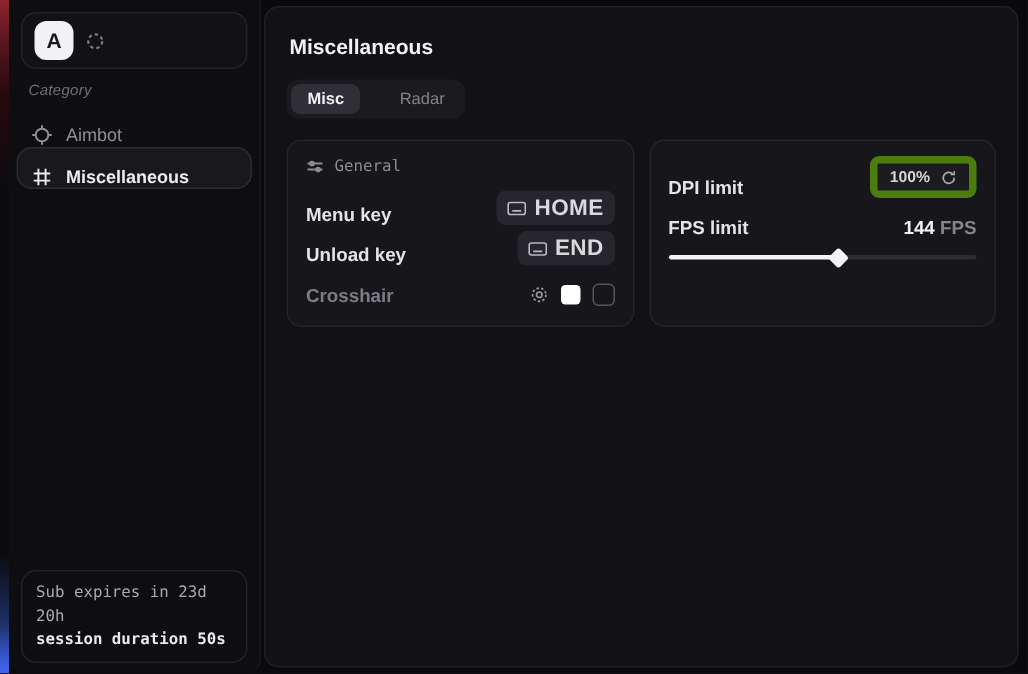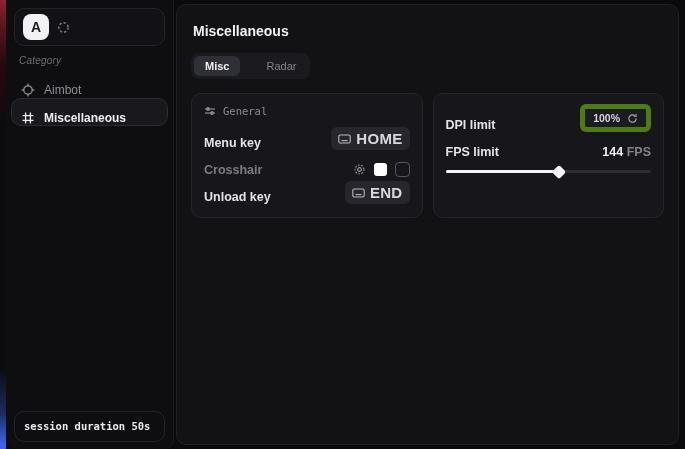--- a/index.html
+++ b/index.html
@@ -167,20 +167,21 @@
             <line x1="9.4" y1="1.5" x2="9.4" y2="12.5"></line>
             <line x1="1.5" y1="4.6" x2="12.5" y2="4.6"></line>
             <line x1="1.5" y1="9.4" x2="12.5" y2="9.4"></line>
         </svg>
       </span>
       <span>Miscellaneous</span>
     </div>
   </div>
 
   <div class="sub-box">
+    <div class="sub-line1 mono">Sub expires in 23d 20h</div>
     <div class="sub-line2 mono">session duration 50s</div>
   </div>
 </div>
 
 <div class="main">
 
   <div class="page-title">Miscellaneous</div>
 
   <div class="tabs">
     <div class="tab active">Misc</div>
@@ -209,43 +210,43 @@
             <svg width="13" height="10" viewBox="0 0 13 10" fill="none" stroke="currentColor" stroke-width="1.1">
               <rect x="0.8" y="1" width="11.4" height="8" rx="1.5"></rect>
                 <line x1="3.5" y1="6.6" x2="9.5" y2="6.6"></line>
             </svg>
           </span>
           <span>HOME</span>
         </span>
       </div>
 
       <div class="row">
+        <span class="row-label">Unload key</span>
+        <span class="key-badge">
+          <span class="kicon">
+            <svg width="13" height="10" viewBox="0 0 13 10" fill="none" stroke="currentColor" stroke-width="1.1">
+              <rect x="0.8" y="1" width="11.4" height="8" rx="1.5"></rect>
+                <line x1="3.5" y1="6.6" x2="9.5" y2="6.6"></line>
+            </svg>
+          </span>
+          <span>END</span>
+        </span>
+      </div>
+
+      <div class="row">
         <span class="row-label disabled">Crosshair</span>
         <span class="crosshair-ctrls">
           <span class="gear-small">
             <svg width="13" height="13" viewBox="0 0 14 14" fill="none" stroke="currentColor" stroke-width="1.2">
               <circle cx="7" cy="7" r="2"></circle>
                 <circle cx="7" cy="7" r="4.8" stroke-dasharray="1.8 1.6"></circle>
             </svg>
           </span>
           <span class="swatch"></span>
           <span class="checkbox"></span>
-        </span>
-      </div>
-
-      <div class="row">
-        <span class="row-label">Unload key</span>
-        <span class="key-badge">
-          <span class="kicon">
-            <svg width="13" height="10" viewBox="0 0 13 10" fill="none" stroke="currentColor" stroke-width="1.1">
-              <rect x="0.8" y="1" width="11.4" height="8" rx="1.5"></rect>
-                <line x1="3.5" y1="6.6" x2="9.5" y2="6.6"></line>
-            </svg>
-          </span>
-          <span>END</span>
         </span>
       </div>
     </div>
 
     <div class="card">
 
       <div class="row">
         <span class="row-label">DPI limit</span>
         <span class="dpi-badge">
           <span>100%</span>

